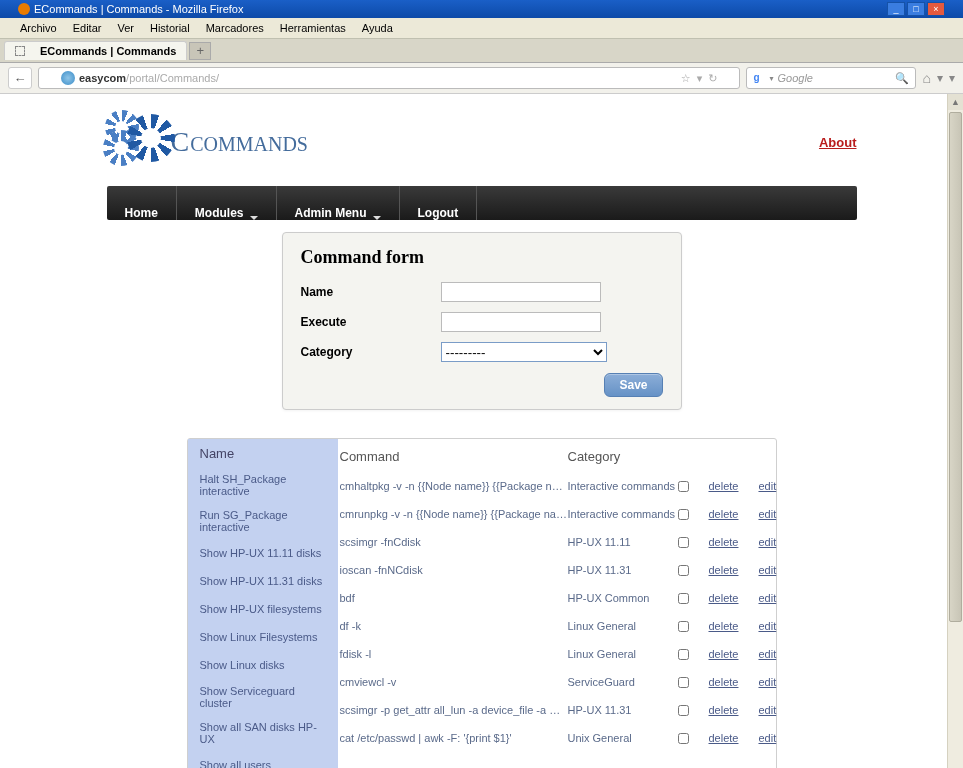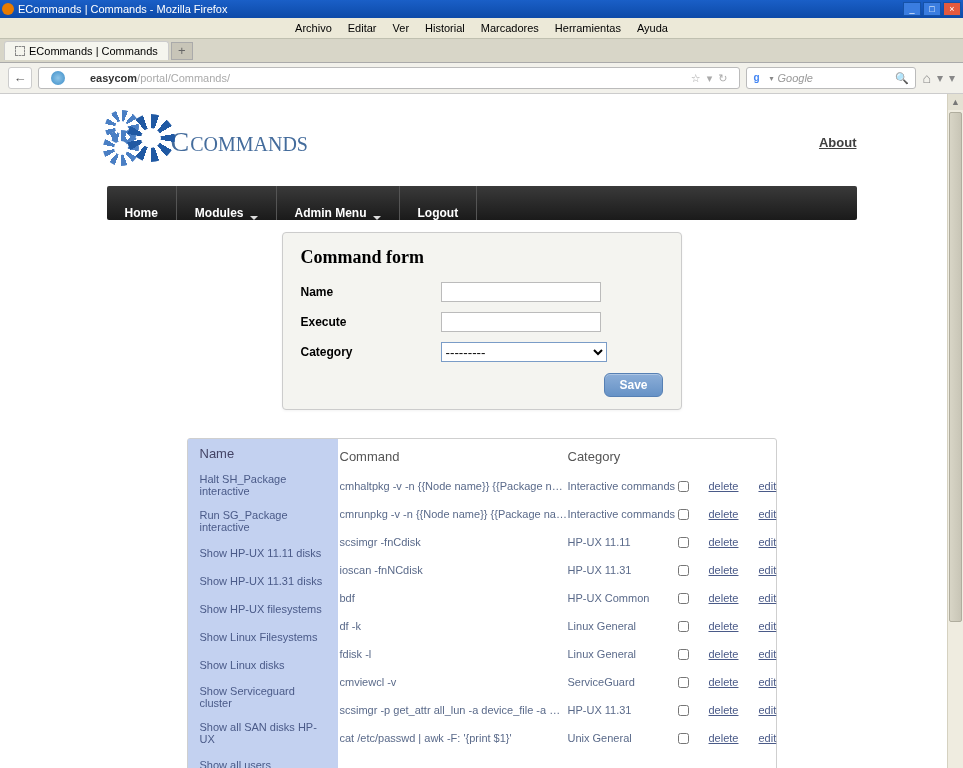--- a/index.html
+++ b/index.html
@@ -1,36 +1,36 @@
 <!DOCTYPE html>
 <html><head>
 <meta charset="utf-8">
 <style>
 * { margin: 0; padding: 0; box-sizing: border-box; }
 body { font-family: Arial, sans-serif; font-size: 11px; background: #fff; }
 
 
-.titlebar { background: linear-gradient(#1a5fc7, #0d4aa8); color: #fff; padding: 3px 2px; font-size: 11px; display: flex; align-items: center; justify-content: space-between; height: 18px; }
+.titlebar { background: linear-gradient(#1a5fc7, #0d4aa8); color: #fff; padding: 3px 18px; font-size: 11px; display: flex; align-items: center; justify-content: space-between; height: 18px; }
 .titlebar-left { display: flex; align-items: center; gap: 4px; }
 .ff-icon { width: 12px; height: 12px; background: #e87b00; border-radius: 50%; display: inline-block; }
 .titlebar-btns { display: flex; gap: 2px; }
 .tb-btn { width: 18px; height: 14px; background: #3a7de0; border: 1px solid #1552a8; font-size: 9px; text-align: center; line-height: 12px; color: #fff; cursor: pointer; }
 .tb-btn.close { background: #e45a3f; }
 
-.menubar { background: #ece9d8; padding: 2px 14px; font-size: 11px; display: flex; gap: 4px; border-bottom: 1px solid #c0c0b0; justify-content: center; }
+.menubar { background: #ece9d8; padding: 2px 14px; font-size: 11px; display: flex; gap: 4px; border-bottom: 1px solid #c0c0b0; }
 .menubar span { padding: 2px 6px; cursor: pointer; }
 
 .tabbar { background: #d8d6c8; display: flex; align-items: center; height: 24px; border-bottom: 1px solid #aaa; }
-.tab { background: #f5f5ee; border: 1px solid #ccc; border-bottom: none; border-radius: 3px 3px 0 0; padding: 3px 10px; margin-left: 4px; font-size: 11px; display: flex; align-items: center; gap: 4px; cursor: pointer; }
+.tab { background: #f5f5ee; border: 1px solid #ccc; border-bottom: none; border-radius: 3px 3px 0 0; padding: 3px 10px; margin-left: 4px; font-size: 11px; display: flex; align-items: center; gap: 15px; cursor: pointer; font-weight: bold; }
 .tab-icon { width: 10px; height: 10px; border: 1px dashed #888; display: inline-block; }
 .newtab { width: 22px; height: 18px; background: #c8c5b8; border: 1px solid #aaa; text-align: center; margin-left: 2px; cursor: pointer; font-size: 13px; line-height: 15px; color: #666; }
 
 .navbar { background: #f2f1eb; display: flex; align-items: center; padding: 4px 8px; gap: 6px; border-bottom: 1px solid #ccc; }
 .nav-btn { width: 24px; height: 22px; border: 1px solid #ccc; background: #fff; border-radius: 3px; cursor: pointer; text-align: center; line-height: 20px; font-size: 13px; color: #555; }
-.urlbar { flex: 1; display: flex; align-items: center; border: 1px solid #bbb; background: #fff; border-radius: 3px; padding: 2px 12px; height: 22px; gap: 21px; }
+.urlbar { flex: 1; display: flex; align-items: center; border: 1px solid #bbb; background: #fff; border-radius: 3px; padding: 2px 22px; height: 22px; }
 .url-globe { width: 14px; height: 14px; border-radius: 50%; background: radial-gradient(#8fc5e8, #3a8cc8); margin-right: 4px; }
 .url-text { flex: 1; font-size: 11px; color: #333; }
 .url-faded { color: #aaa; }
 .url-icons { display: flex; gap: 6px; color: #aaa; font-size: 11px; }
 .searchbar { width: 170px; display: flex; align-items: center; border: 1px solid #bbb; background: #fff; border-radius: 3px; padding: 2px 6px; height: 22px; gap: 4px; }
 .g-icon { width: 12px; height: 12px; display: inline-block; font-size: 10px; font-weight: bold; color: #4285f4; }
 .search-text { flex: 1; color: #999; font-style: italic; font-size: 11px; }
 .home-icon { font-size: 14px; color: #888; cursor: pointer; }
 .down-btn { font-size: 12px; color: #888; cursor: pointer; }
 
@@ -43,21 +43,21 @@
 .gears { position: relative; width: 60px; height: 60px; }
 .gear { position: absolute; border-radius: 50%; }
 .gear::before { content: ''; position: absolute; inset: -4px; border-radius: 50%; background: repeating-conic-gradient(from 0deg, currentColor 0deg 20deg, transparent 20deg 40deg); }
 .gear::after { content: ''; position: absolute; inset: 25%; background: #fff; border-radius: 50%; }
 .g1 { top: 2px; left: 2px; width: 26px; height: 26px; color: #4a7fc4; }
 .g2 { top: 22px; left: 0; width: 28px; height: 28px; color: #4a7fc4; }
 .g3 { top: 6px; left: 24px; width: 40px; height: 40px; color: #2059a3; display: flex; align-items: center; justify-content: center; }
 .g3 .e { position: absolute; z-index: 2; color: #fff; font-size: 28px; font-weight: bold; font-style: italic; }
 .logo-text { font-family: Georgia, serif; font-size: 20px; color: #446c9c; margin-left: 4px; letter-spacing: 1px; }
 .logo-text .c-cap { font-size: 28px; }
-.about { color: #404040; font-weight: bold; text-decoration: underline; font-size: 13px; cursor: pointer; }
+.about { color: #b91c1c; font-weight: bold; text-decoration: underline; font-size: 13px; cursor: pointer; }
 
 .mainnav { background: linear-gradient(#3a3a3a, #1a1a1a); height: 34px; display: flex; align-items: stretch; border-radius: 2px; }
 .mainnav-item { color: #fff; font-size: 12px; font-weight: bold; display: flex; align-items: flex-end; padding: 0 18px; border-right: 1px solid #555; cursor: pointer; gap: 6px; }
 .caret { width: 0; height: 0; border-left: 4px solid transparent; border-right: 4px solid transparent; border-top: 4px solid #ddd; }
 
 .form-panel { border: 1px solid #ccc; border-radius: 4px; background: #f4f4f0; margin: 12px auto 28px; width: 400px; padding: 14px 18px 12px; box-shadow: 0 1px 3px rgba(0,0,0,0.05); }
 .form-title { font-family: Georgia, serif; font-size: 18px; font-weight: bold; margin-bottom: 14px; }
 .form-row { display: flex; align-items: center; margin-bottom: 10px; }
 .form-label { width: 140px; font-weight: bold; font-size: 12px; }
 .form-input { width: 160px; height: 20px; border: 1px solid #bbb; padding: 0 4px; }

